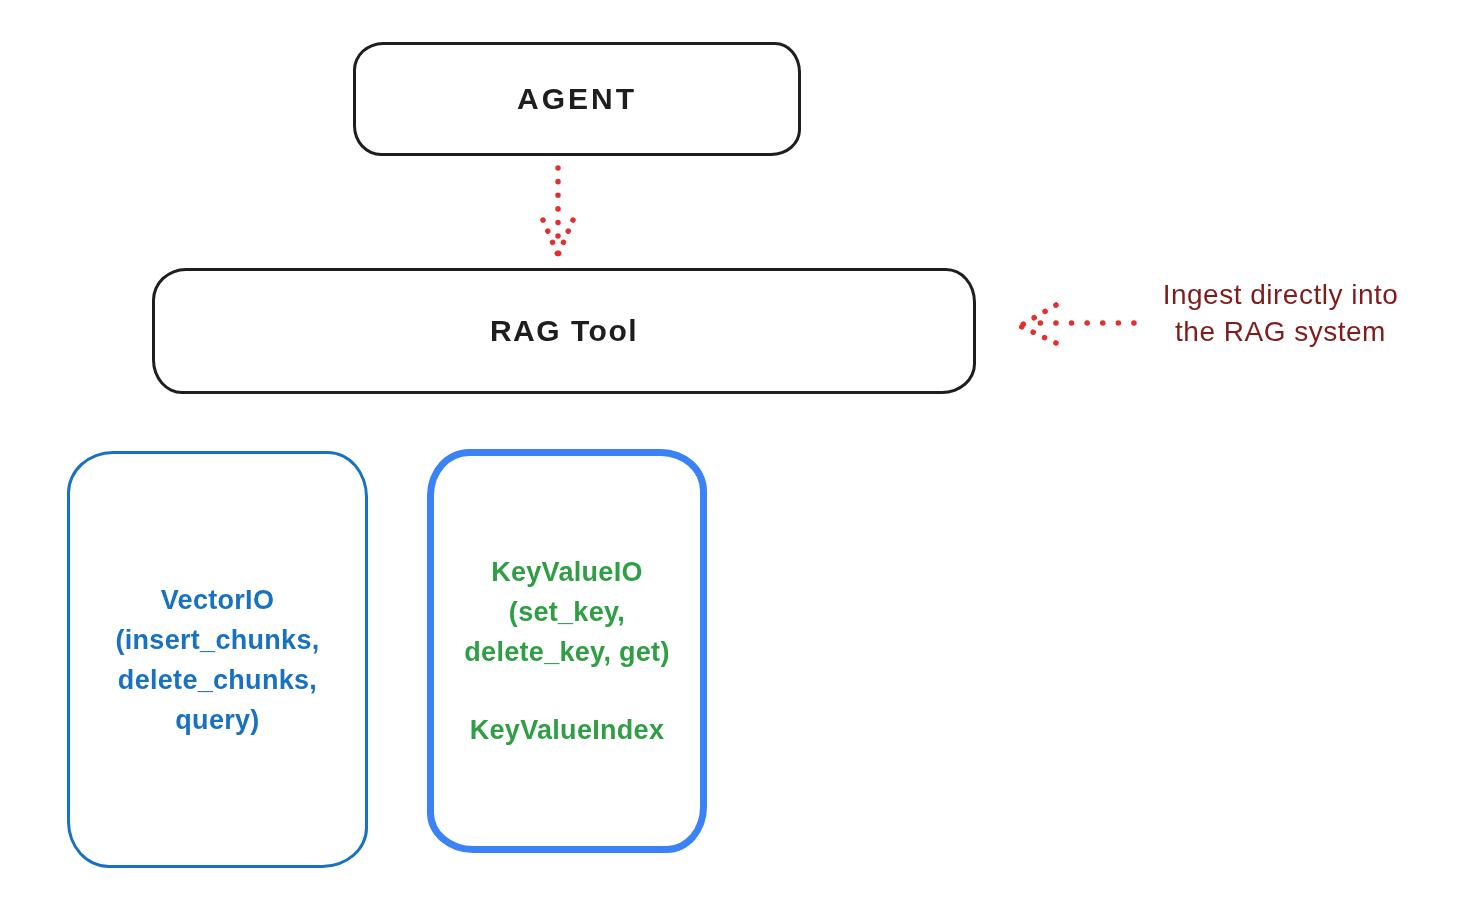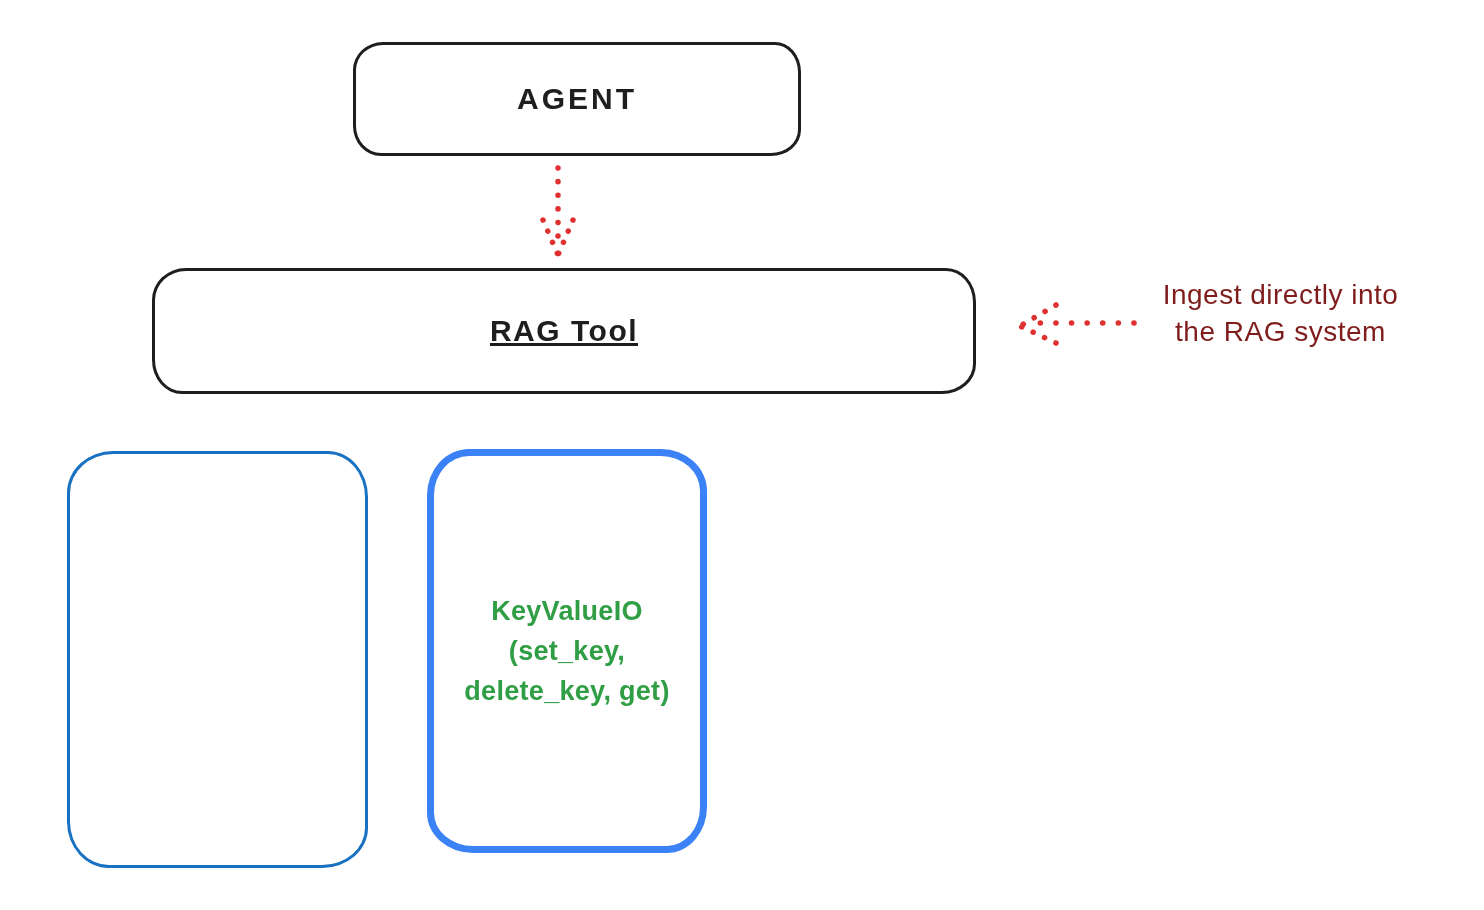--- a/index.html
+++ b/index.html
@@ -35,21 +35,21 @@
     border: 3.5px solid #1e1e1e;
     border-radius: 34px 30px 34px 30px / 32px 34px 30px 34px;
   }
   .ink-label {
     color: #1e1e1e;
     font-size: 30px;
     font-weight: 700;
     letter-spacing: 3px;
     white-space: nowrap;
   }
-  .rag-box .ink-label { letter-spacing: 1.5px; font-weight: 600; text-decoration: underline; }
+  .rag-box .ink-label { letter-spacing: 1.5px; font-weight: 600; }
 
   
   .arrow-down-svg {
     position: absolute;
     left: 536px; top: 162px; width: 44px; height: 102px;
   }
   .arrow-left-svg {
     position: absolute;
     left: 1012px; top: 298px; width: 128px; height: 58px;
   }
@@ -132,22 +132,27 @@
       <line x1="122" y1="25" x2="28" y2="25" stroke-width="5.5" stroke-dasharray="0.1 15.5"></line>
       <path d="M44 7 L8 28" stroke-width="5.5" stroke-dasharray="0.1 12.5"></path>
       <path d="M44 45 L8 28" stroke-width="5.5" stroke-dasharray="0.1 12.5"></path>
     </g>
   </svg>
 
   <div class="annotation-text">Ingest directly into
 the RAG system</div>
 
   <div class="store-box store-vector">
+    <div class="store-io">VectorIO
+(insert_chunks,
+delete_chunks,
+query)</div>
   </div>
 
   <div class="store-box store-keyvalue">
     <div class="store-io">KeyValueIO
 (set_key,
 delete_key, get)</div>
+    <div class="store-index">KeyValueIndex</div>
   </div>
 
 
 </div>
 
 </body></html>

